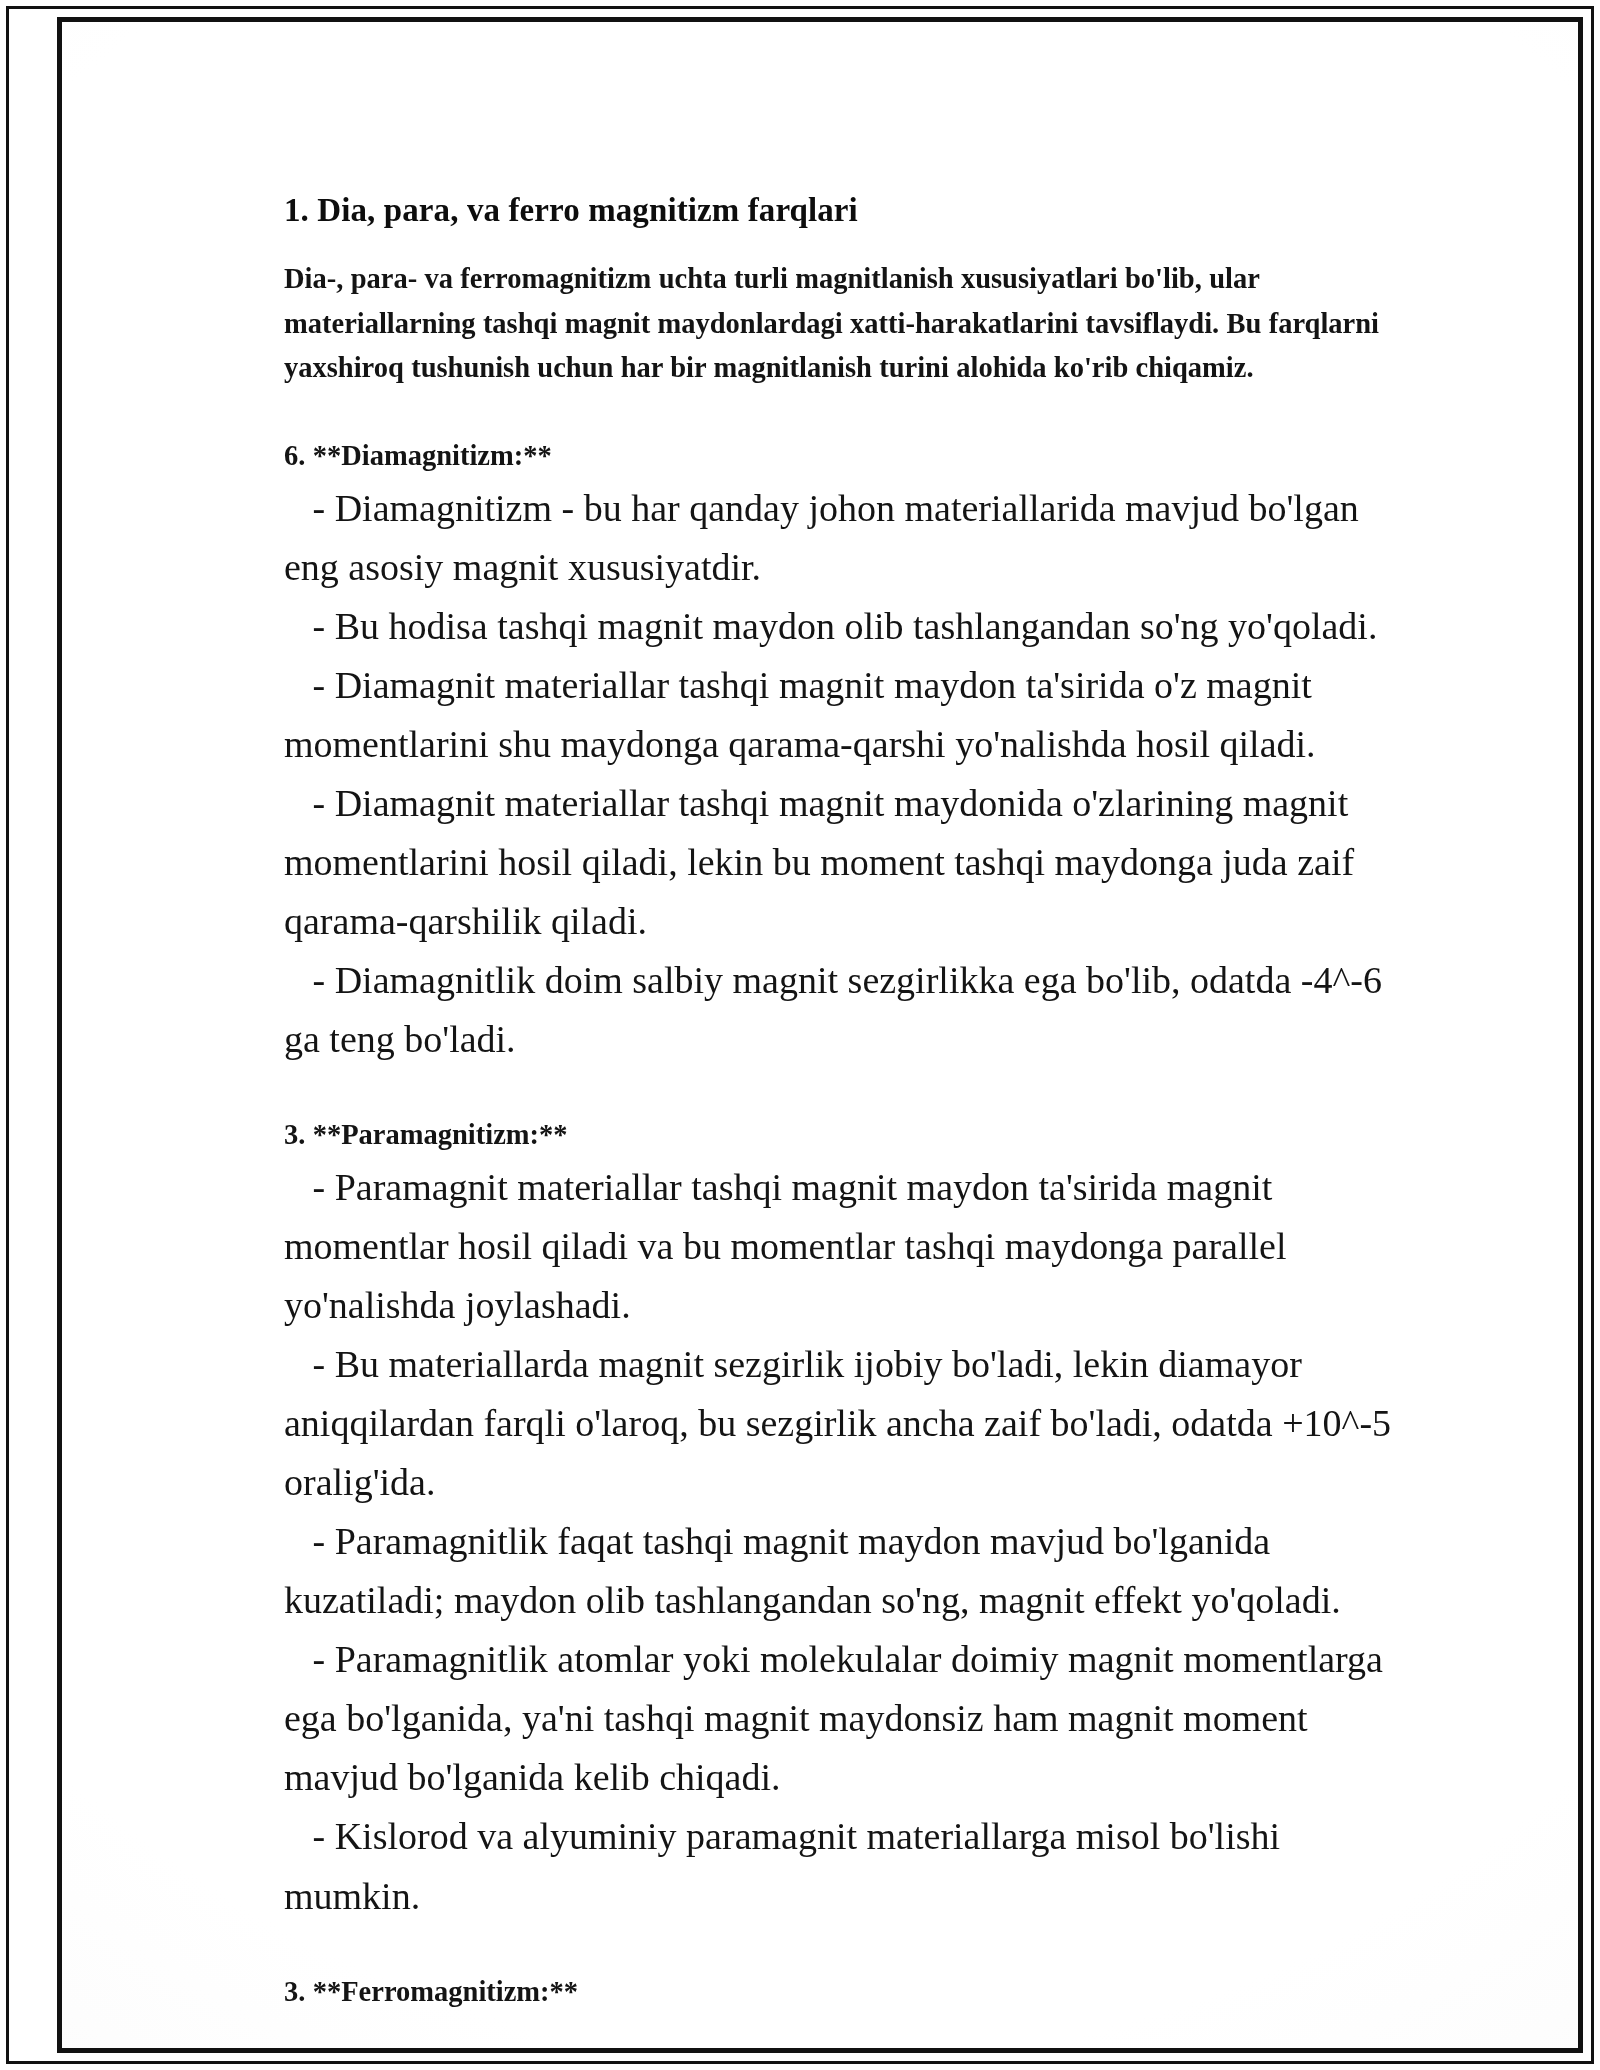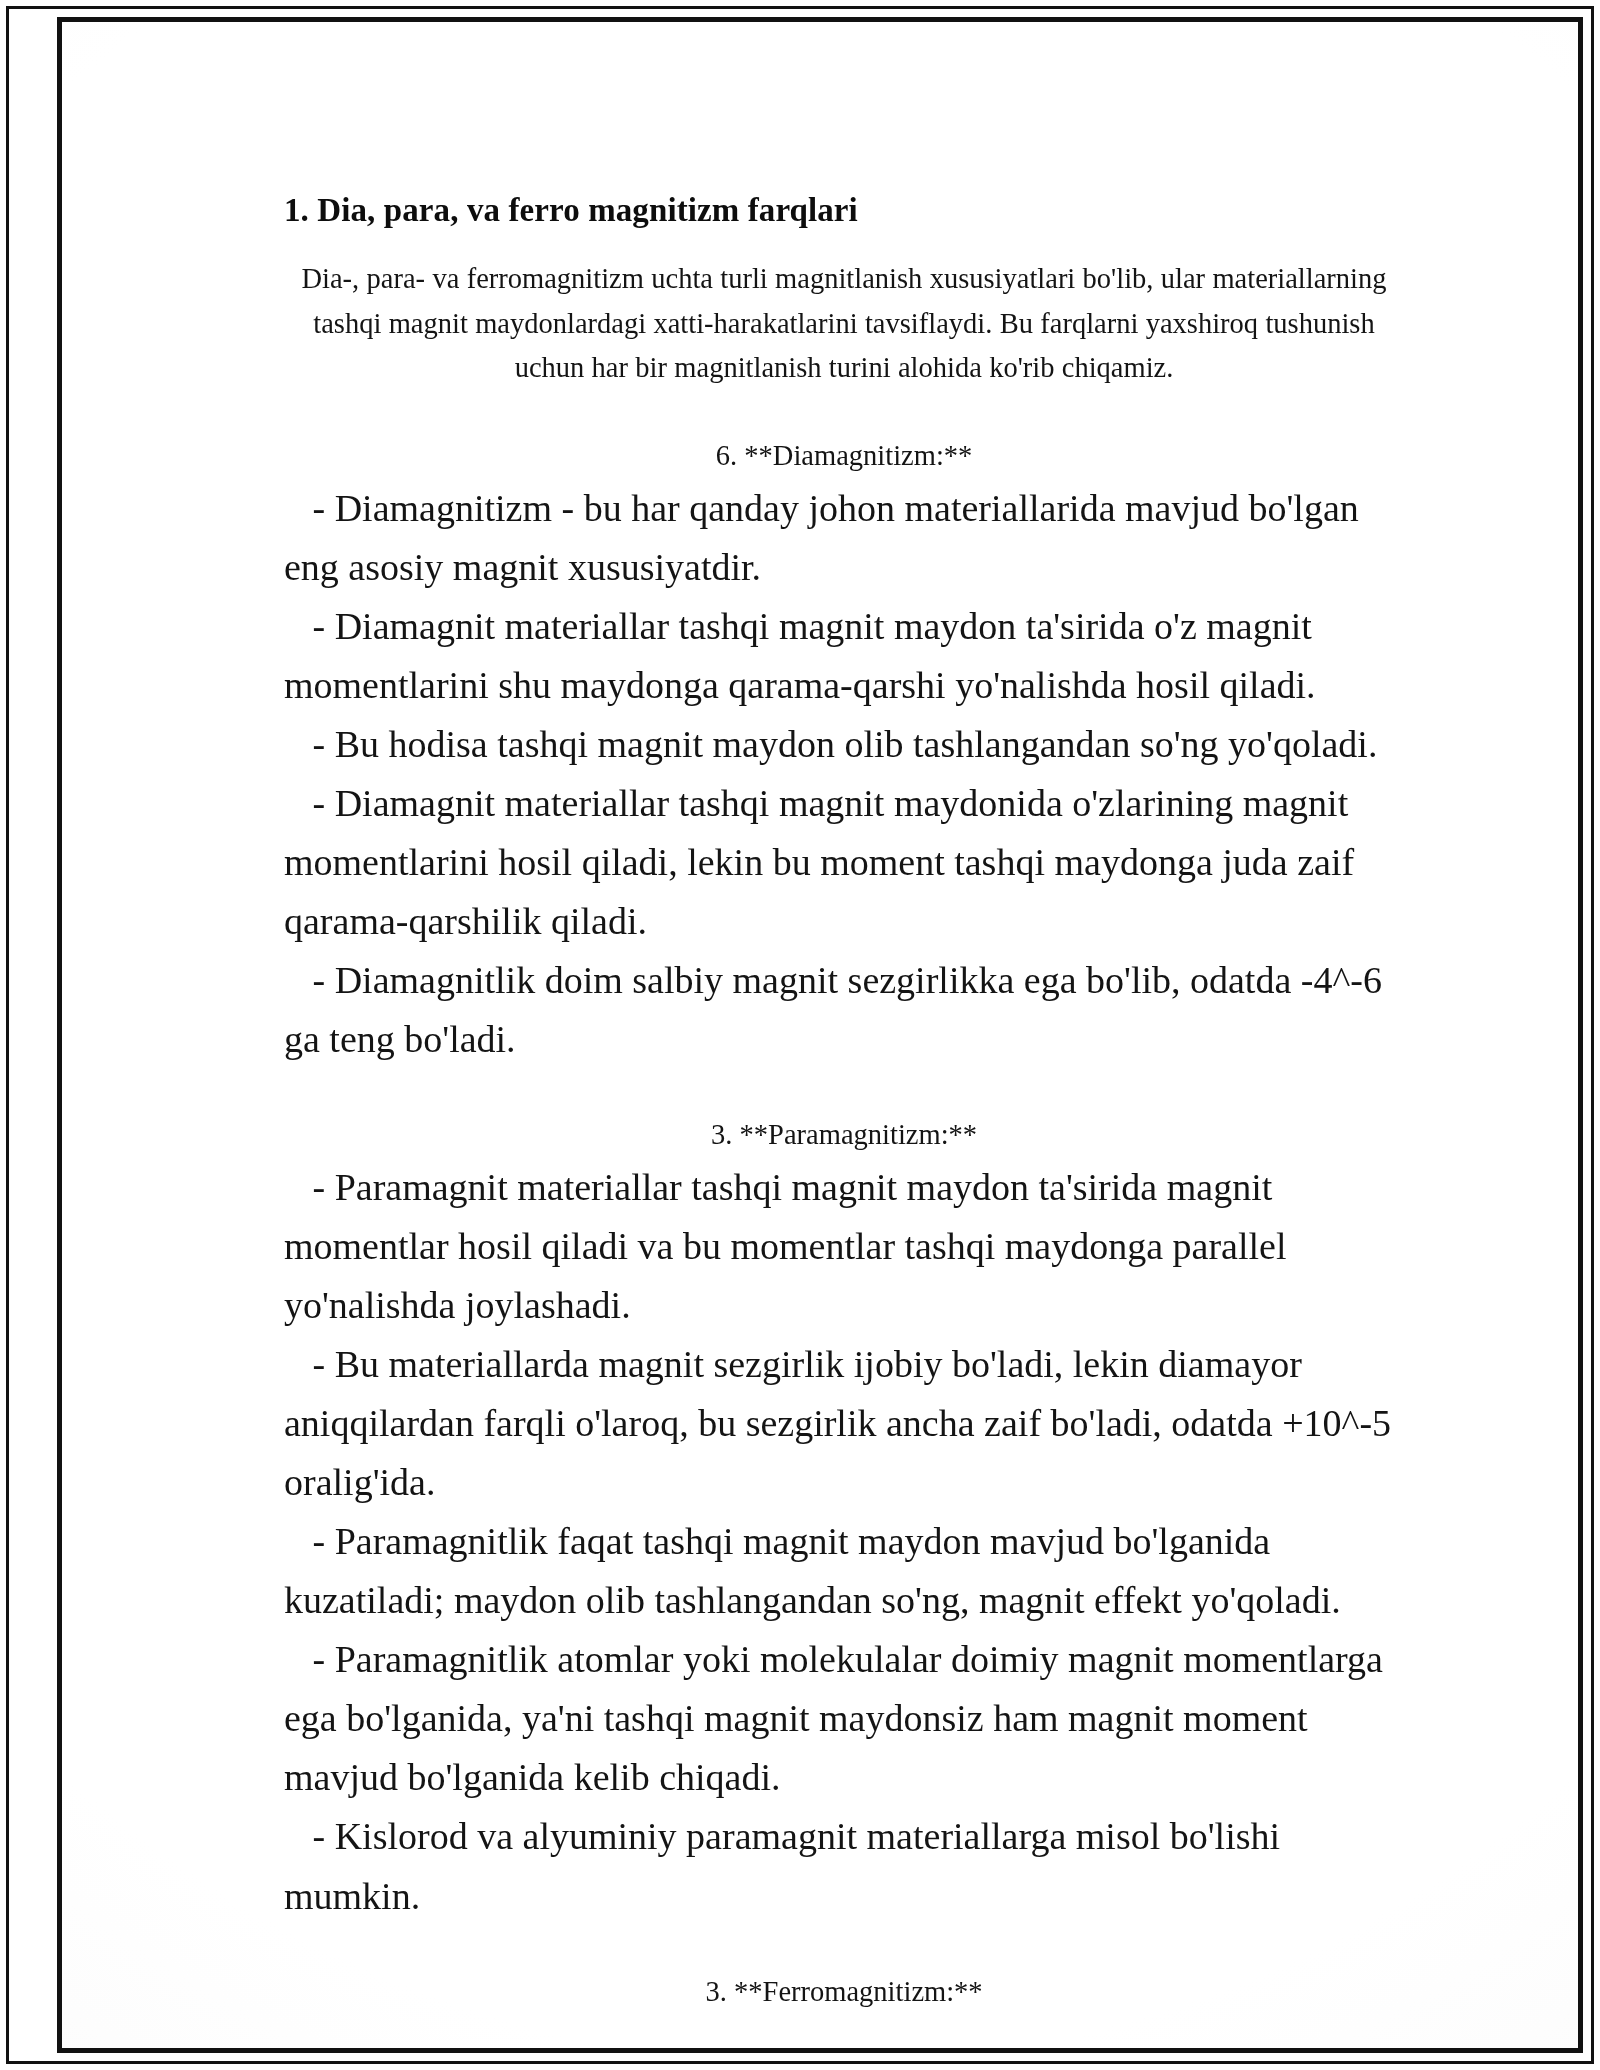--- a/index.html
+++ b/index.html
@@ -67,22 +67,23 @@
     letter-spacing: 0.1px;
     color: #0d0d0d;
   }
 
   .para {
     font-size: 28.5px;
     line-height: 1.555;
     margin: 0;
     color: #141414;
     white-space: pre-wrap;
-    text-align: center;
+    text-align: left;
     word-spacing: 0.2px;
+    font-weight: bold;
   }
 
   .blank-line {
     height: 44px;
   }
 
   
   .list-line {
     font-size: 38px;
     line-height: 1.555;
@@ -101,22 +102,22 @@
       <div class="content">
 
         <h1 class="doc-title">1. Dia, para, va ferro magnitizm farqlari</h1>
 
         <p class="para">Dia-, para- va ferromagnitizm uchta turli magnitlanish xususiyatlari bo'lib, ular materiallarning tashqi magnit maydonlardagi xatti-harakatlarini tavsiflaydi. Bu farqlarni yaxshiroq tushunish uchun har bir magnitlanish turini alohida ko'rib chiqamiz.</p>
 
         <div class="blank-line"></div>
 
         <p class="para">6. **Diamagnitizm:**</p>
         <p class="list-line">   - Diamagnitizm - bu har qanday johon materiallarida mavjud bo'lgan eng asosiy magnit xususiyatdir.</p>
+        <p class="list-line">   - Bu hodisa tashqi magnit maydon olib tashlangandan so'ng yo'qoladi.</p>
         <p class="list-line">   - Diamagnit materiallar tashqi magnit maydon ta'sirida o'z magnit momentlarini shu maydonga qarama-qarshi yo'nalishda hosil qiladi.</p>
-        <p class="list-line">   - Bu hodisa tashqi magnit maydon olib tashlangandan so'ng yo'qoladi.</p>
         <p class="list-line">   - Diamagnit materiallar tashqi magnit maydonida o'zlarining magnit momentlarini hosil qiladi, lekin bu moment tashqi maydonga juda zaif qarama-qarshilik qiladi.</p>
         <p class="list-line">   - Diamagnitlik doim salbiy magnit sezgirlikka ega bo'lib, odatda -4^-6 ga teng bo'ladi.</p>
 
         <div class="blank-line"></div>
 
         <p class="para">3. **Paramagnitizm:**</p>
         <p class="list-line">   - Paramagnit materiallar tashqi magnit maydon ta'sirida magnit momentlar hosil qiladi va bu momentlar tashqi maydonga parallel yo'nalishda joylashadi.</p>
         <p class="list-line">   - Bu materiallarda magnit sezgirlik ijobiy bo'ladi, lekin diamayor aniqqilardan farqli o'laroq, bu sezgirlik ancha zaif bo'ladi, odatda +10^-5 oralig'ida.</p>
         <p class="list-line">   - Paramagnitlik faqat tashqi magnit maydon mavjud bo'lganida kuzatiladi; maydon olib tashlangandan so'ng, magnit effekt yo'qoladi.</p>
         <p class="list-line">   - Paramagnitlik atomlar yoki molekulalar doimiy magnit momentlarga ega bo'lganida, ya'ni tashqi magnit maydonsiz ham magnit moment mavjud bo'lganida kelib chiqadi.</p>

